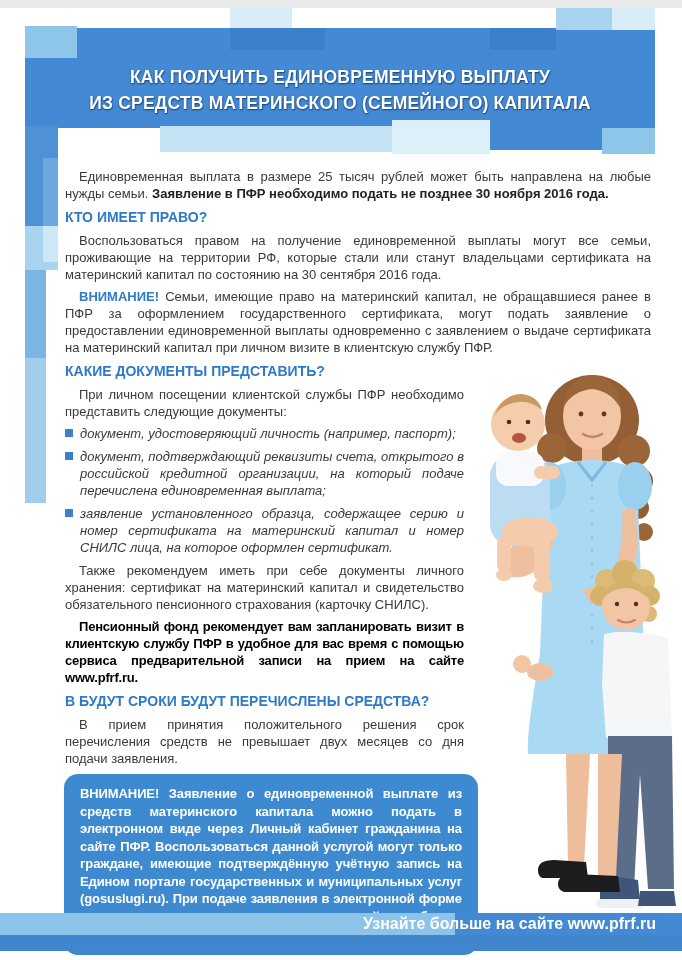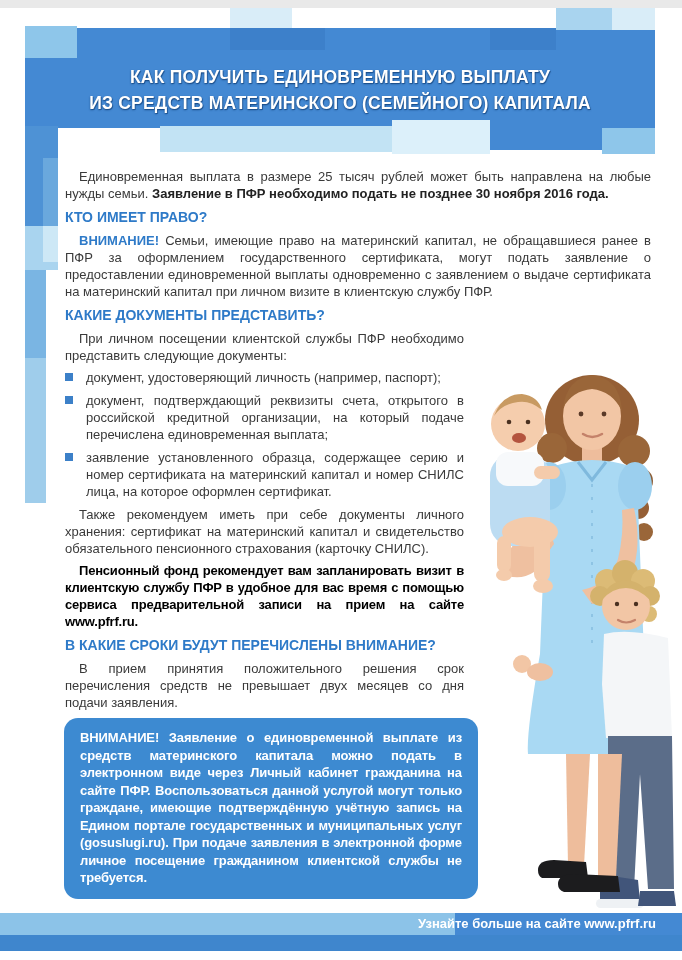--- a/index.html
+++ b/index.html
@@ -34,40 +34,40 @@
   .content p{margin:0 0 5px;text-indent:14px;}
   h2{
     color:var(--heading-blue);font-size:14px;line-height:18px;
     margin:6px 0 6px;text-align:left;white-space:nowrap;font-weight:bold;
   }
   .att-label{color:var(--heading-blue);font-weight:bold;}
   .b{font-weight:bold;color:#222;}
   .narrow{width:399px;}
   ul.doclist{list-style:none;margin:0 0 4px;}
   ul.doclist li{
-    position:relative;padding-left:21px;margin:0 0 6px;text-align:justify;
+    position:relative;padding-left:15px;margin:0 0 6px;text-align:justify;font-style:italic;
   }
   .bsq{
     position:absolute;left:0;top:4px;width:8px;height:8px;
     background:#3c80c8;display:inline-block;
   }
   .rec{font-weight:bold;color:#000000;letter-spacing:-0.2px;}
   .attention-box{
     width:414px;margin:7px 0 0 -1px;
     background:var(--box-blue);border-radius:14px;
     padding:11px 16px 12px;
     color:#fff;font-weight:bold;font-size:13px;line-height:17.5px;
     text-align:justify;letter-spacing:-0.1px;
   }
   
   .photo{position:absolute;left:442px;top:346px;width:240px;height:562px;}
   
   .footer-text{
     position:absolute;right:26px;top:905px;height:22px;line-height:22px;
-    color:#fff;font-weight:bold;font-size:13px;
+    color:#fff;font-weight:bold;font-size:16px;
   }
 </style>
 </head>
 <body>
 
 <div class="page">
 
   <div>
     <div class="sq" style="left:25px;top:20px;width:630px;height:100px;background:var(--brand-blue);"></div>
     <div class="sq" style="left:25px;top:18px;width:52px;height:32px;background:var(--light-blue);"></div>
@@ -164,20 +164,21 @@
     <path d="M156 400 L180 400 L174 524 L156 524 Z" fill="#eebd9c"></path>
     <path d="M96 516 Q96 506 112 506 L144 508 L146 524 L100 524 Q96 522 96 516 Z" fill="#1c1c1e"></path>
     <path d="M116 530 Q116 520 132 520 L176 522 L178 538 L122 538 Q116 536 116 530 Z" fill="#1c1c1e"></path>
   </svg>
 
   <div class="content">
     <p><span>Единовременная выплата в размере 25 тысяч рублей может быть направлена на любые нужды семьи.</span>
       <span class="b">Заявление в ПФР необходимо подать не позднее 30 ноября 2016 года.</span></p>
 
     <h2>КТО ИМЕЕТ ПРАВО?</h2>
+    <p>Воспользоваться правом на получение единовременной выплаты могут все семьи, проживающие на территории РФ, которые стали или станут владельцами сертификата на материнский капитал по состоянию на 30 сентября 2016 года.</p>
 
     <p><span class="att-label">ВНИМАНИЕ!</span>
       <span>Семьи, имеющие право на материнский капитал, не обращавшиеся ранее в ПФР за оформлением государственного сертификата, могут подать заявление о предоставлении единовременной выплаты одновременно с заявлением о выдаче сертификата на материнский капитал при личном визите в клиентскую службу ПФР.</span></p>
 
     <h2>КАКИЕ ДОКУМЕНТЫ ПРЕДСТАВИТЬ?</h2>
 
     <div class="narrow">
       <p>При личном посещении клиентской службы ПФР необходимо представить следующие документы:</p>
 
       <ul class="doclist">
@@ -192,21 +193,21 @@
         <li>
           <span class="bsq"></span>
           <span>заявление установленного образца, содержащее серию и номер сертификата на материнский капитал и номер СНИЛС лица, на которое оформлен сертификат.</span>
         </li>
       </ul>
 
       <p>Также рекомендуем иметь при себе документы личного хранения: сертификат на материнский капитал и свидетельство обязательного пенсионного страхования (карточку СНИЛС).</p>
 
       <p class="rec">Пенсионный фонд рекомендует вам запланировать визит в клиентскую службу ПФР в удобное для вас время с помощью сервиса предварительной записи на прием на сайте www.pfrf.ru.</p>
 
-      <h2>В КАКИЕ СРОКИ БУДУТ ПЕРЕЧИСЛЕНЫ ВНИМАНИЕ?</h2>
+      <h2>В БУДУТ СРОКИ БУДУТ ПЕРЕЧИСЛЕНЫ СРЕДСТВА?</h2>
       <p>В прием принятия положительного решения срок перечисления средств не превышает двух месяцев со дня подачи заявления.</p>
 
       <div class="attention-box">
         <span>ВНИМАНИЕ!</span>
         <span>Заявление о единовременной выплате из средств материнского капитала можно подать в электронном виде через Личный кабинет гражданина на сайте ПФР. Воспользоваться данной услугой могут только граждане, имеющие подтверждённую учётную запись на Едином портале государственных и муниципальных услуг (gosuslugi.ru). При подаче заявления в электронной форме личное посещение гражданином клиентской службы не требуется.</span>
       </div>
     </div>
   </div>
 
   <div>

